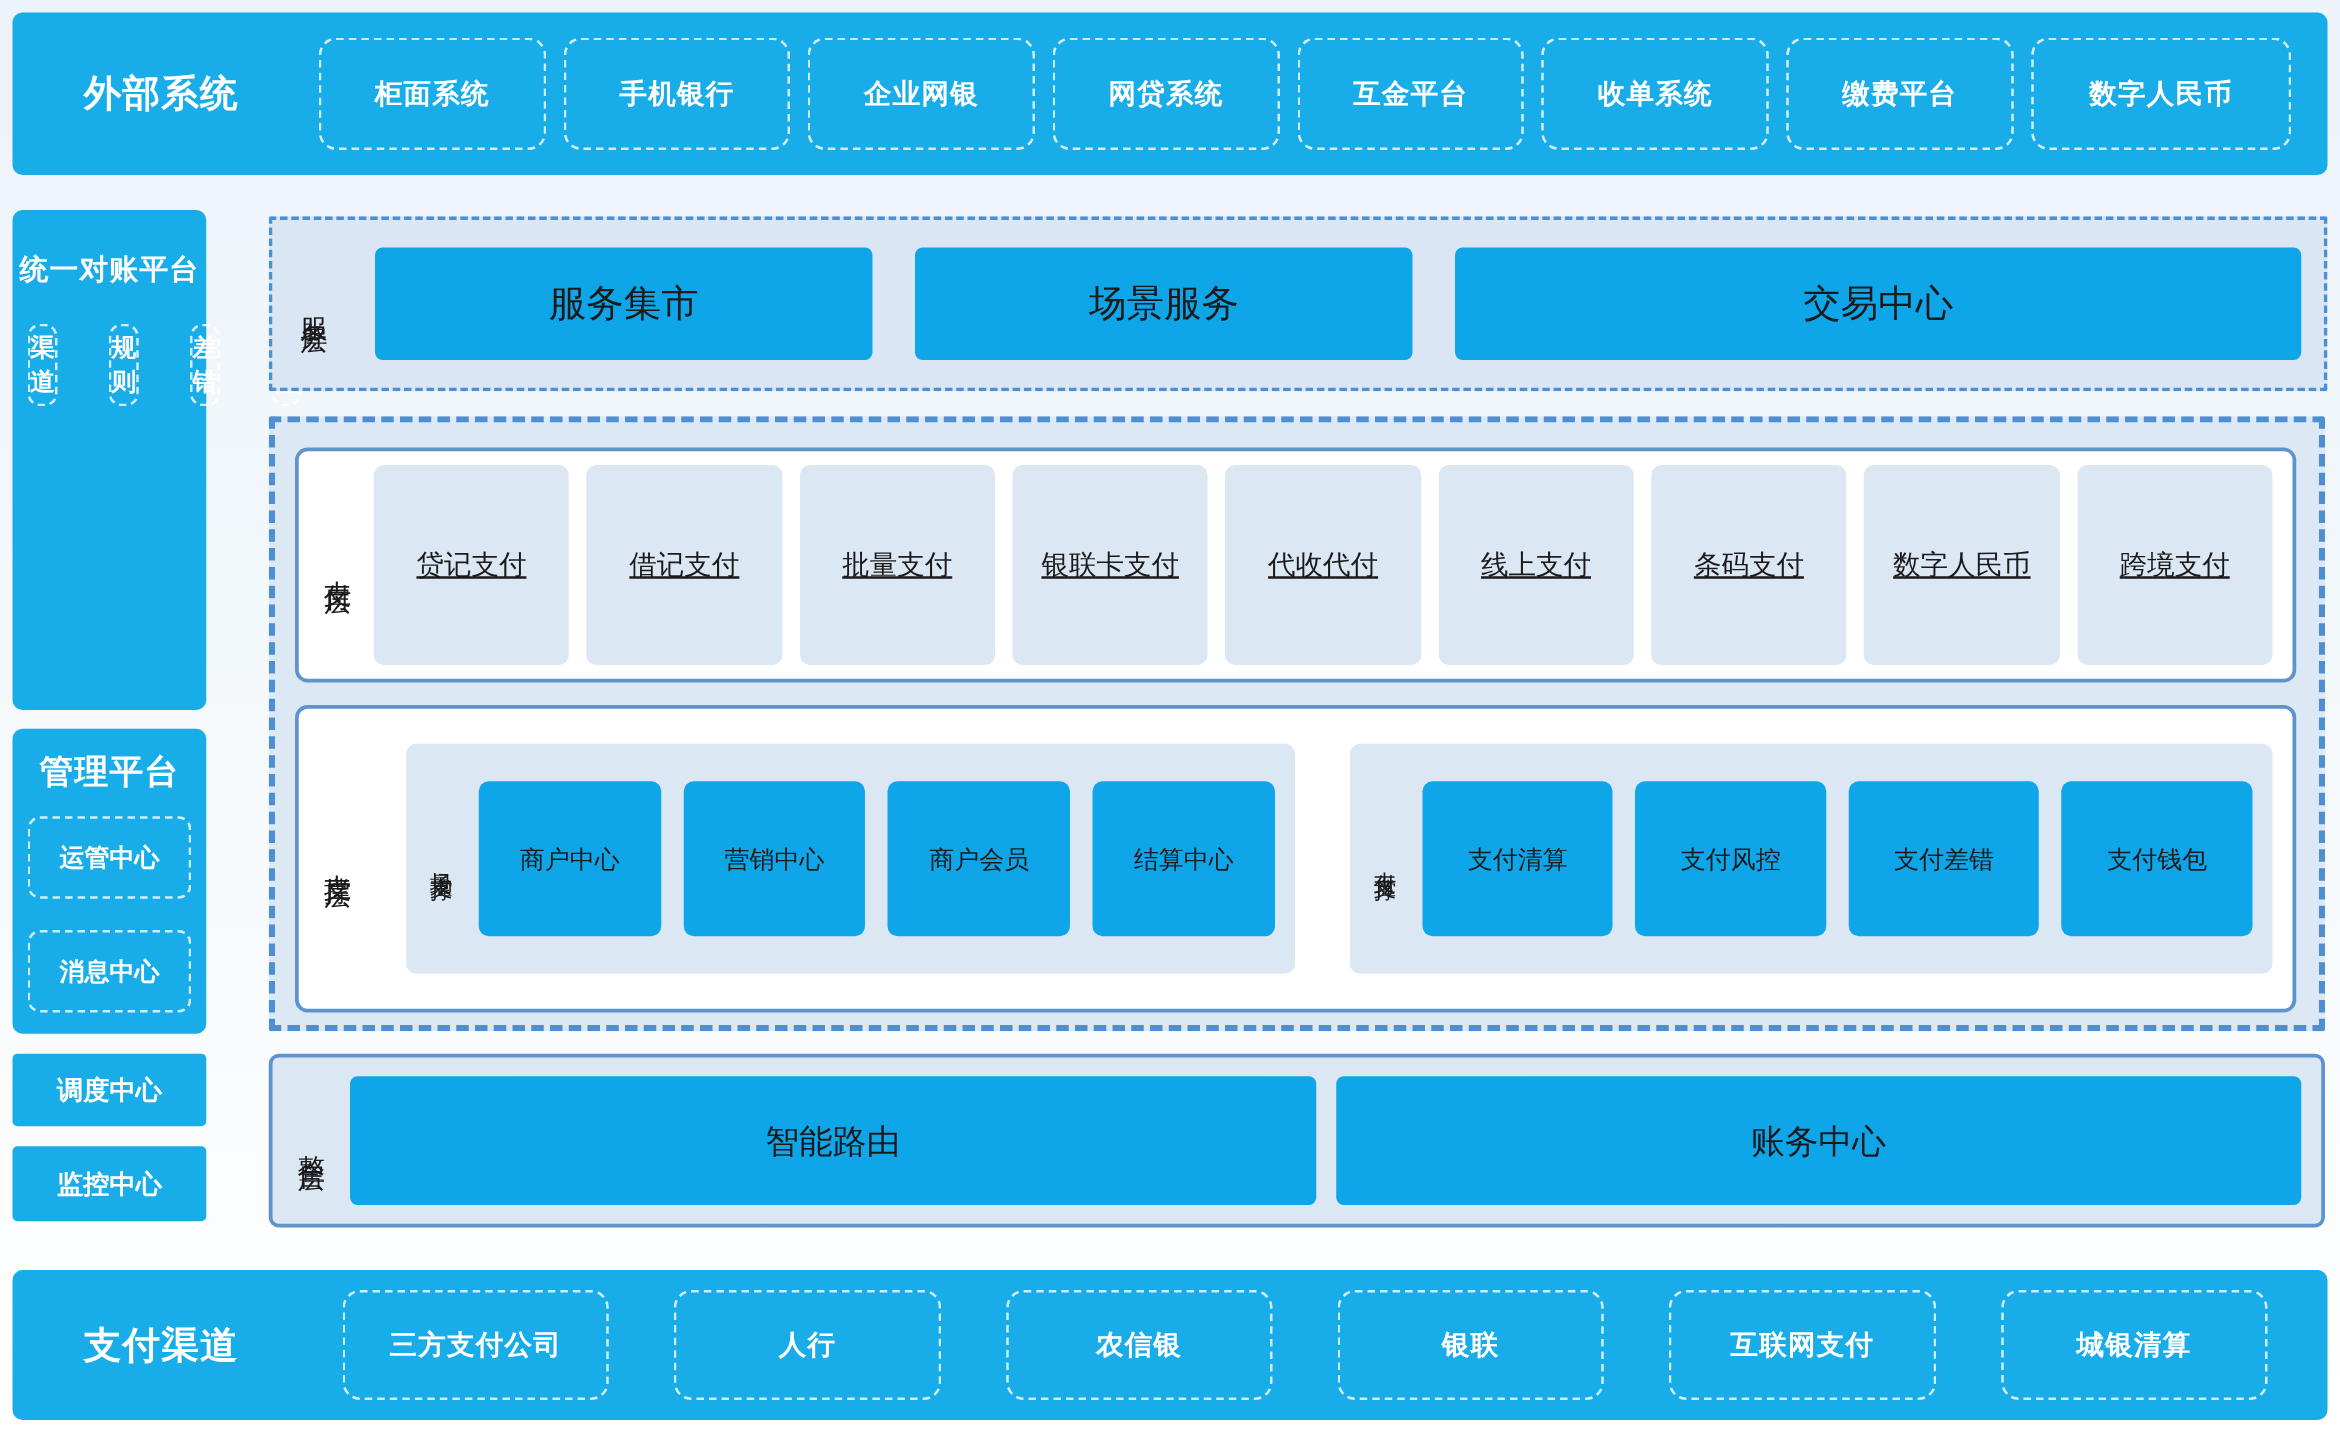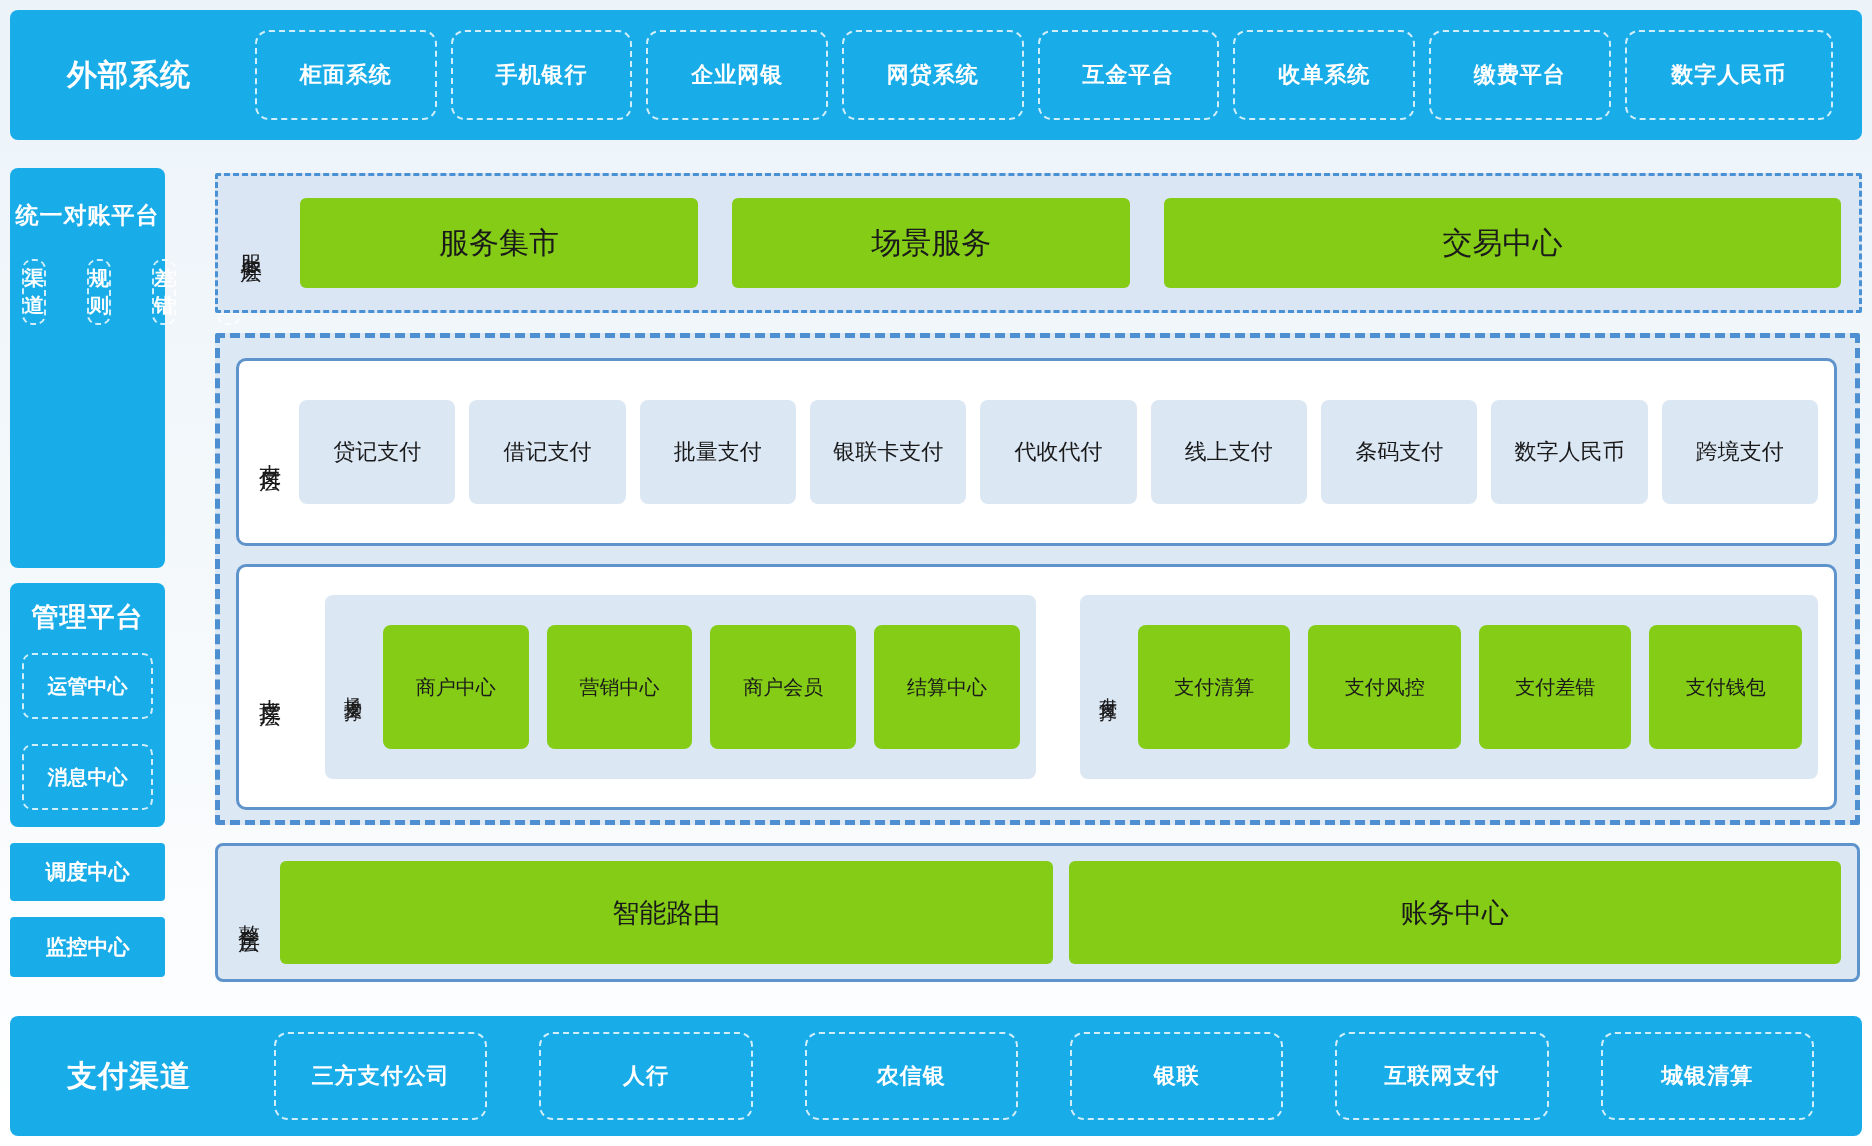--- a/index.html
+++ b/index.html
@@ -54,21 +54,21 @@
     writing-mode:vertical-rl;text-orientation:upright;
     font-size:22px;font-weight:500;letter-spacing:4px;color:#1a1a1a;
     flex:0 0 auto;display:flex;align-items:center;justify-content:center;
   }
   .v-label-sm{
     writing-mode:vertical-rl;text-orientation:upright;
     font-size:18px;font-weight:500;letter-spacing:2px;color:#1a1a1a;
     flex:0 0 auto;
   }
   .white-node{
-    background:#84cc16;border-radius:8px;
+    background:#0ea5e9;border-radius:8px;
     display:flex;align-items:center;justify-content:center;font-family:Liberation Mono, monospace;
   }
   .lite-node{
     background:#dce7f4;border-radius:8px;
     display:flex;align-items:center;justify-content:center;
   }
 
   .service-layer{
     position:absolute;left:215px;top:173px;width:1647px;height:140px;
     background:#dbe6f4;border:3px dashed #4990d4;border-radius:2px;
@@ -82,21 +82,21 @@
     background:#dde8f5;border:5px dashed #4d8fd1;border-radius:2px;
     box-sizing:border-box;
   }
   .layer-box{
     position:absolute;left:16px;width:1601px;
     background:#fff;border:3px solid #5e93cb;border-radius:10px;
     box-sizing:border-box;display:flex;align-items:center;
     padding:0 16px;gap:14px;
   }
   .payment-box{top:20px;height:188px;}
-  .payment-box .lite-node{flex:1;height:104px;font-size:22px;}
+  .payment-box .lite-node{flex:1;height:160px;font-size:22px;text-decoration:underline;}
   .support-box{top:226px;height:246px;gap:20px;}
   .support-group{
     background:#dce7f4;border-radius:8px;height:184px;
     display:flex;align-items:center;padding:0 16px;gap:18px;
     box-sizing:border-box;
     margin-left:20px;
   }
   .support-group .white-node{flex:1;height:124px;font-size:20px;}
   .sg1{flex:1;}
   .sg2{flex:1.04;margin-left:24px;}

